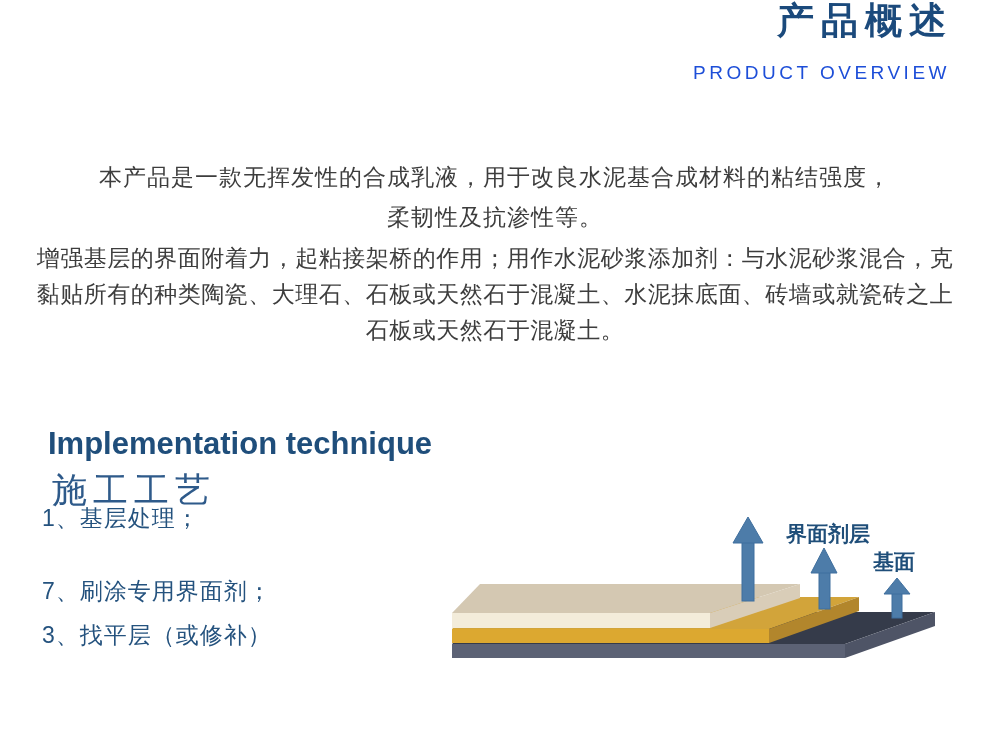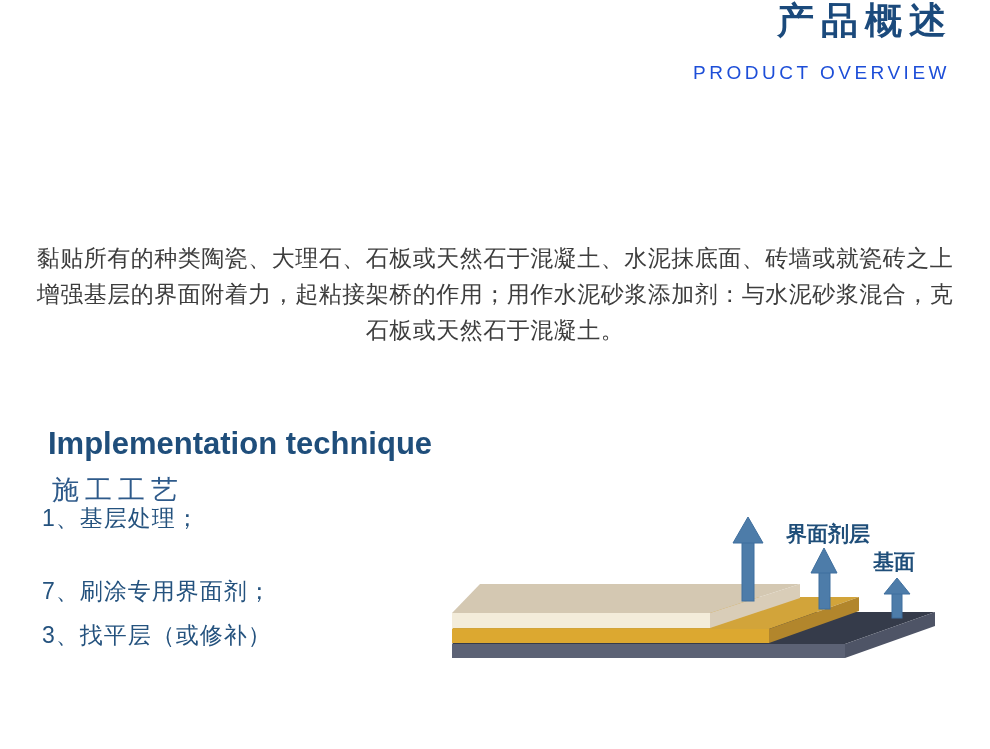--- a/index.html
+++ b/index.html
@@ -22,21 +22,21 @@
   .para{position:absolute;left:0;width:990px;text-align:center;color:#3d3d3d;}
   .para-1{top:157px;font-size:23px;line-height:40px;letter-spacing:1px;}
   .para-2{top:240px;font-size:23px;line-height:36px;letter-spacing:0.5px;}
   
   .tech-heading-en{
     position:absolute;left:48px;top:424px;margin:0;
     font-size:31px;line-height:40px;font-weight:bold;color:#1f4e7b;white-space:nowrap;
   }
   .tech-heading-zh{
     position:absolute;left:52px;top:470px;margin:0;
-    font-size:27px;line-height:40px;font-weight:normal;letter-spacing:6px;
+    font-size:35px;line-height:40px;font-weight:normal;letter-spacing:6px;
     color:#2e5a8a;white-space:nowrap;
   }
   .step{
     position:absolute;left:42px;
     font-size:23px;line-height:32px;letter-spacing:1px;color:#24527e;white-space:nowrap;
   }
   .step-1{top:502px;text-align:right;}
   .step-2{top:575px;}
   .step-3{top:619px;}
   
@@ -51,24 +51,28 @@
   .dlabel-3{left:433px;top:79px;}
 </style>
 </head>
 <body>
 
 <div class="page">
 
   <h1 class="title-zh">产品概述</h1>
   <div class="title-en">PRODUCT OVERVIEW</div>
 
+  <div class="para para-1">
+    <div>本产品是一款无挥发性的合成乳液，用于改良水泥基合成材料的粘结强度，</div>
+    <div>柔韧性及抗渗性等。</div>
+  </div>
 
   <div class="para para-2">
+    <div>增强基层的界面附着力，起粘接架桥的作用；用作水泥砂浆添加剂：与水泥砂浆混合，克</div>
     <div>黏贴所有的种类陶瓷、大理石、石板或天然石于混凝土、水泥抹底面、砖墙或就瓷砖之上</div>
-    <div>增强基层的界面附着力，起粘接架桥的作用；用作水泥砂浆添加剂：与水泥砂浆混合，克</div>
     <div>石板或天然石于混凝土。</div>
   </div>
 
   <h2 class="tech-heading-en">Implementation technique</h2>
   <h3 class="tech-heading-zh">施工工艺</h3>
 
   <div class="step step-1">1、基层处理；</div>
   <div class="step step-2">7、刷涂专用界面剂；</div>
   <div class="step step-3">3、找平层（或修补）</div>
 

